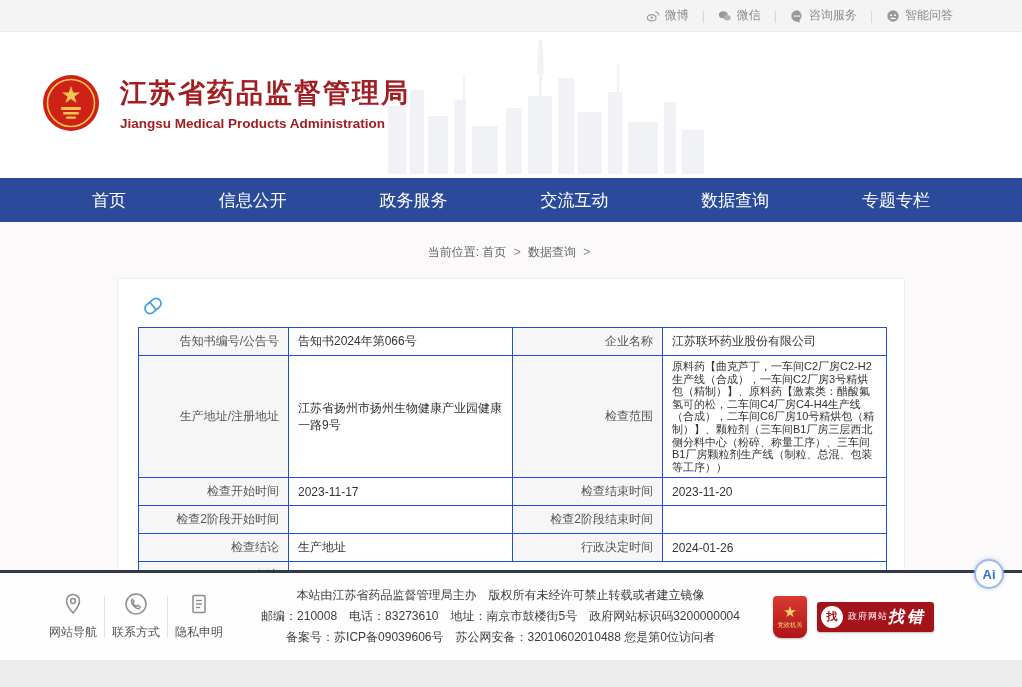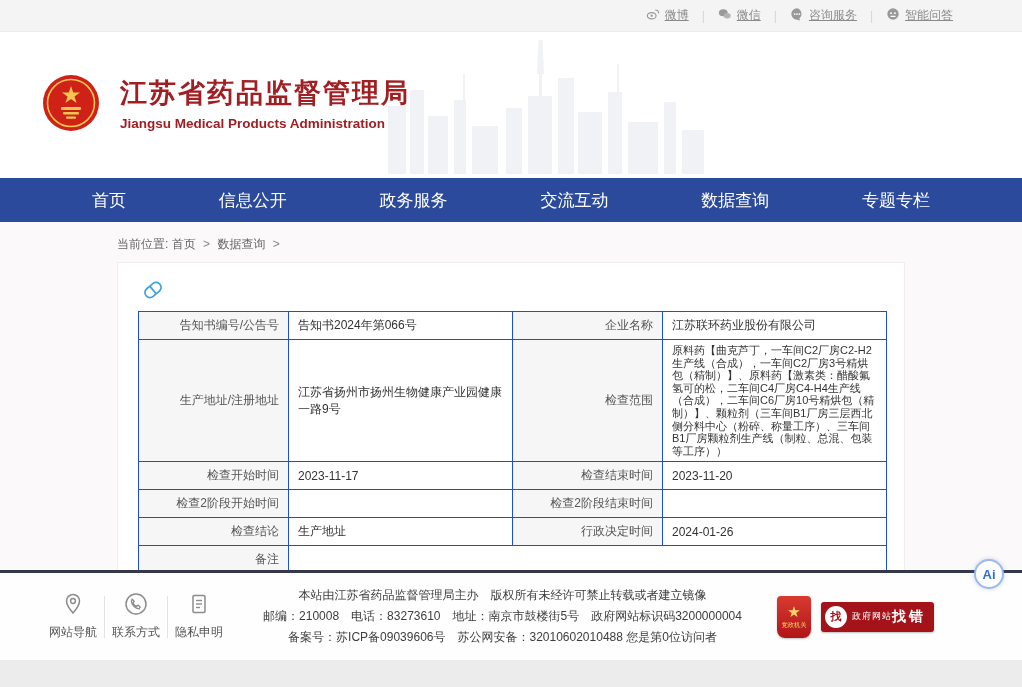--- a/index.html
+++ b/index.html
@@ -10,21 +10,21 @@
     color: #333;
   }
   .page { width: 1022px; height: 687px; overflow: hidden; display: flex; flex-direction: column; }
 
   
   .topbar {
     height: 32px; background: #f4f4f4; border-bottom: 1px solid #ececec;
     display: flex; justify-content: flex-end; align-items: center;
     padding-right: 56px; font-size: 12px; color: #8a8a8a;
   }
-  .tlink { display: flex; gap: 5px; padding: 0 13px; cursor: pointer; text-decoration: underline; }
+  .tlink { display: flex; align-items: center; gap: 5px; padding: 0 13px; cursor: pointer; }
   .tlink svg { display: block; }
   .tsep { color: #d5d5d5; }
 
   
   .header { position: relative; height: 146px; background: #fff; overflow: hidden; }
   .skyline { position: absolute; left: 388px; bottom: 0; opacity: .75; }
   .brand { position: absolute; left: 42px; top: 42px; display: flex; align-items: center; gap: 20px; cursor: pointer; }
   .emblem { width: 58px; height: 58px; flex: 0 0 58px; }
   .titles .cn { font-size: 27px; font-weight: bold; color: #a11e23; letter-spacing: 2px; }
   .titles .en { font-size: 13.5px; font-weight: bold; color: #a11e23; margin-top: 5px; }
@@ -33,22 +33,22 @@
   .nav {
     height: 44px; background: #2b4a9c;
     display: flex; align-items: center; justify-content: space-between;
     padding: 0 92px;
   }
   .nav-item { color: #fff; font-size: 17px; cursor: pointer; white-space: nowrap; }
 
   
   .main { flex: 1; background: #fbf9f9; overflow: hidden; }
   .breadcrumb {
-    width: 788px; margin: 0 auto; padding: 14px 0 9px;
-    font-size: 12px; color: #666;
+    width: 788px; margin: 8px auto; padding: 14px 0 9px;
+    font-size: 12px; color: #666; text-align: center;
   }
   .breadcrumb a { color: #666; text-decoration: none; cursor: pointer; }
   .bc-sep { margin: 0 4px; color: #888; }
 
   .card {
     width: 788px; margin: 0 auto; background: #fff;
     border: 1px solid #f0eded; padding: 12px 20px 4px;
   }
   .pill-wrap { height: 26px; margin: 2px 0 8px 2px; }
 
@@ -86,21 +86,21 @@
     display: flex; align-items: center; padding: 0 8px 0 4px; gap: 5px; cursor: pointer;
     box-shadow: 0 1px 2px rgba(0,0,0,.25);
   }
   .bf-logo {
     width: 22px; height: 22px; border-radius: 50%; background: #fff;
     color: #a5131a; font-size: 11px; font-weight: bold;
     display: flex; align-items: center; justify-content: center;
   }
   .bf-texts { display: flex; line-height: 11px; }
   .bf-top { color: #fff; font-size: 9px; letter-spacing: 1px; }
-  .bf-bottom { color: #fff; font-size: 14px; font-weight: bold; letter-spacing: 3px; }
+  .bf-bottom { color: #fff; font-size: 16px; font-weight: bold; font-style: italic; letter-spacing: 3px; }
 
   .ai-fab {
     position: absolute; right: 18px; top: -14px;
     width: 30px; height: 30px; border-radius: 50%;
     background: #fff; border: 2px solid #9db9e8;
     color: #2f6fd6; font-weight: bold; font-size: 13px;
     display: flex; align-items: center; justify-content: center;
     cursor: pointer; box-shadow: 0 0 4px rgba(47,111,214,.3);
   }
 

